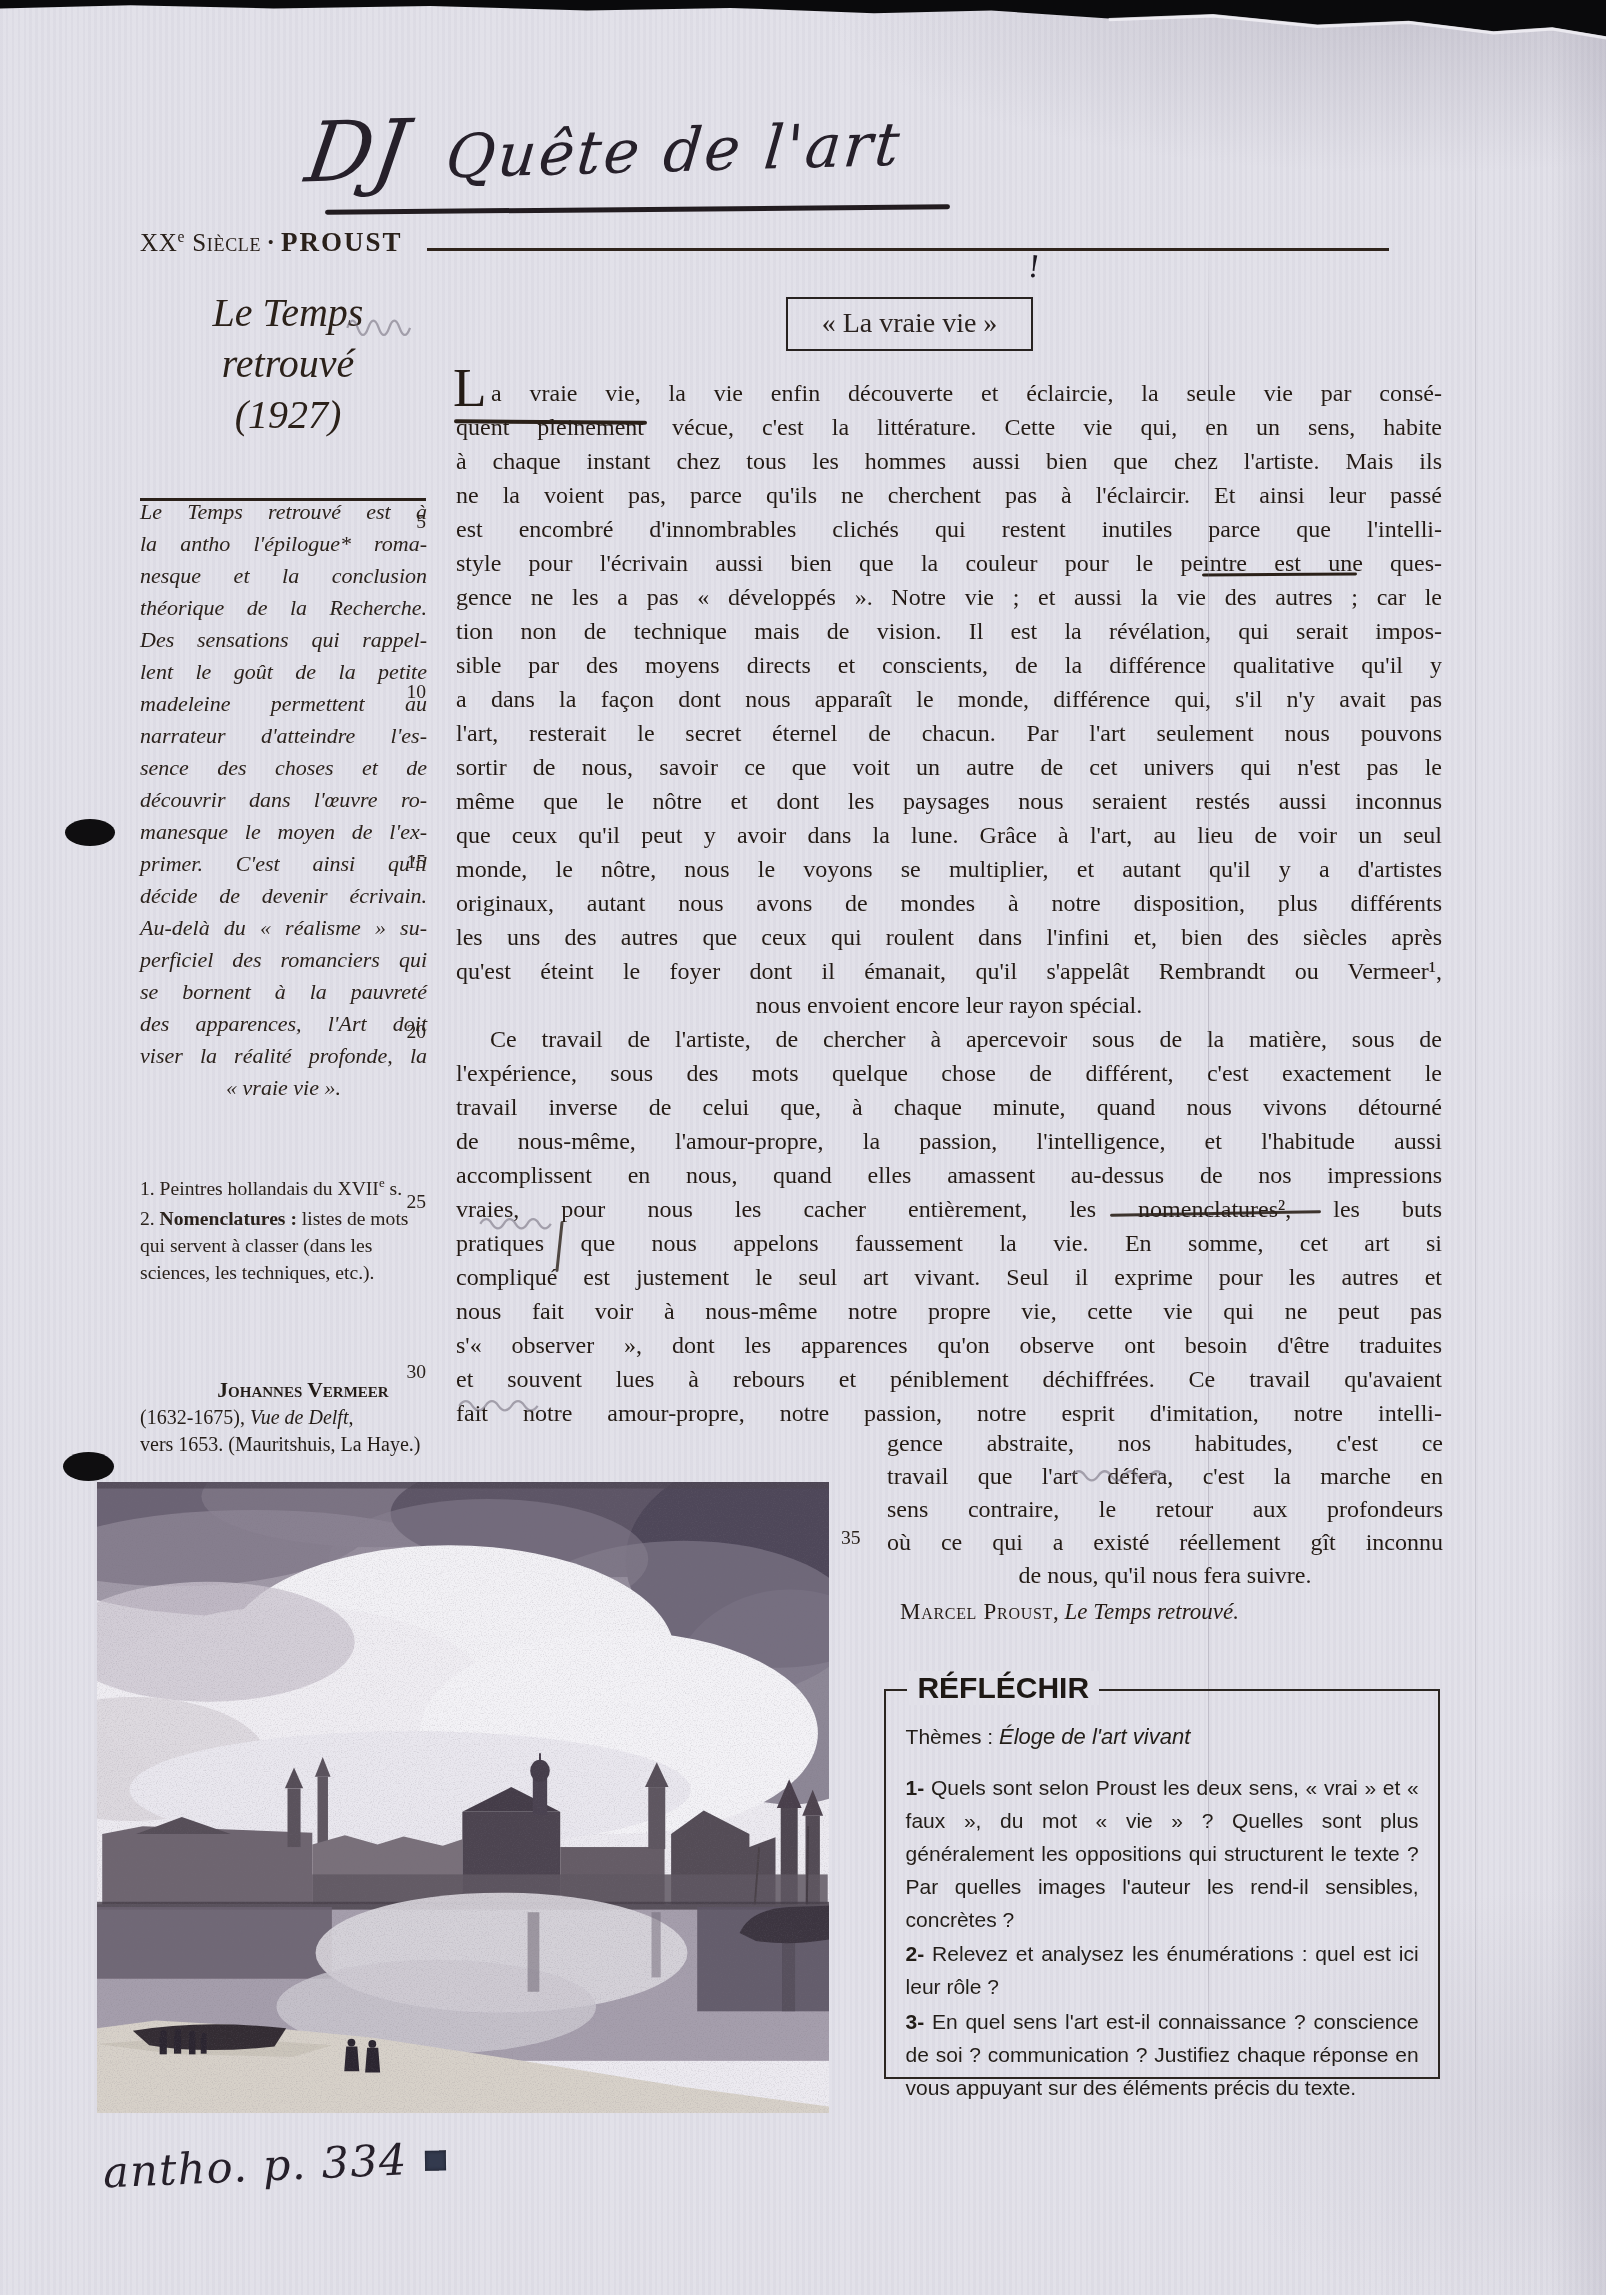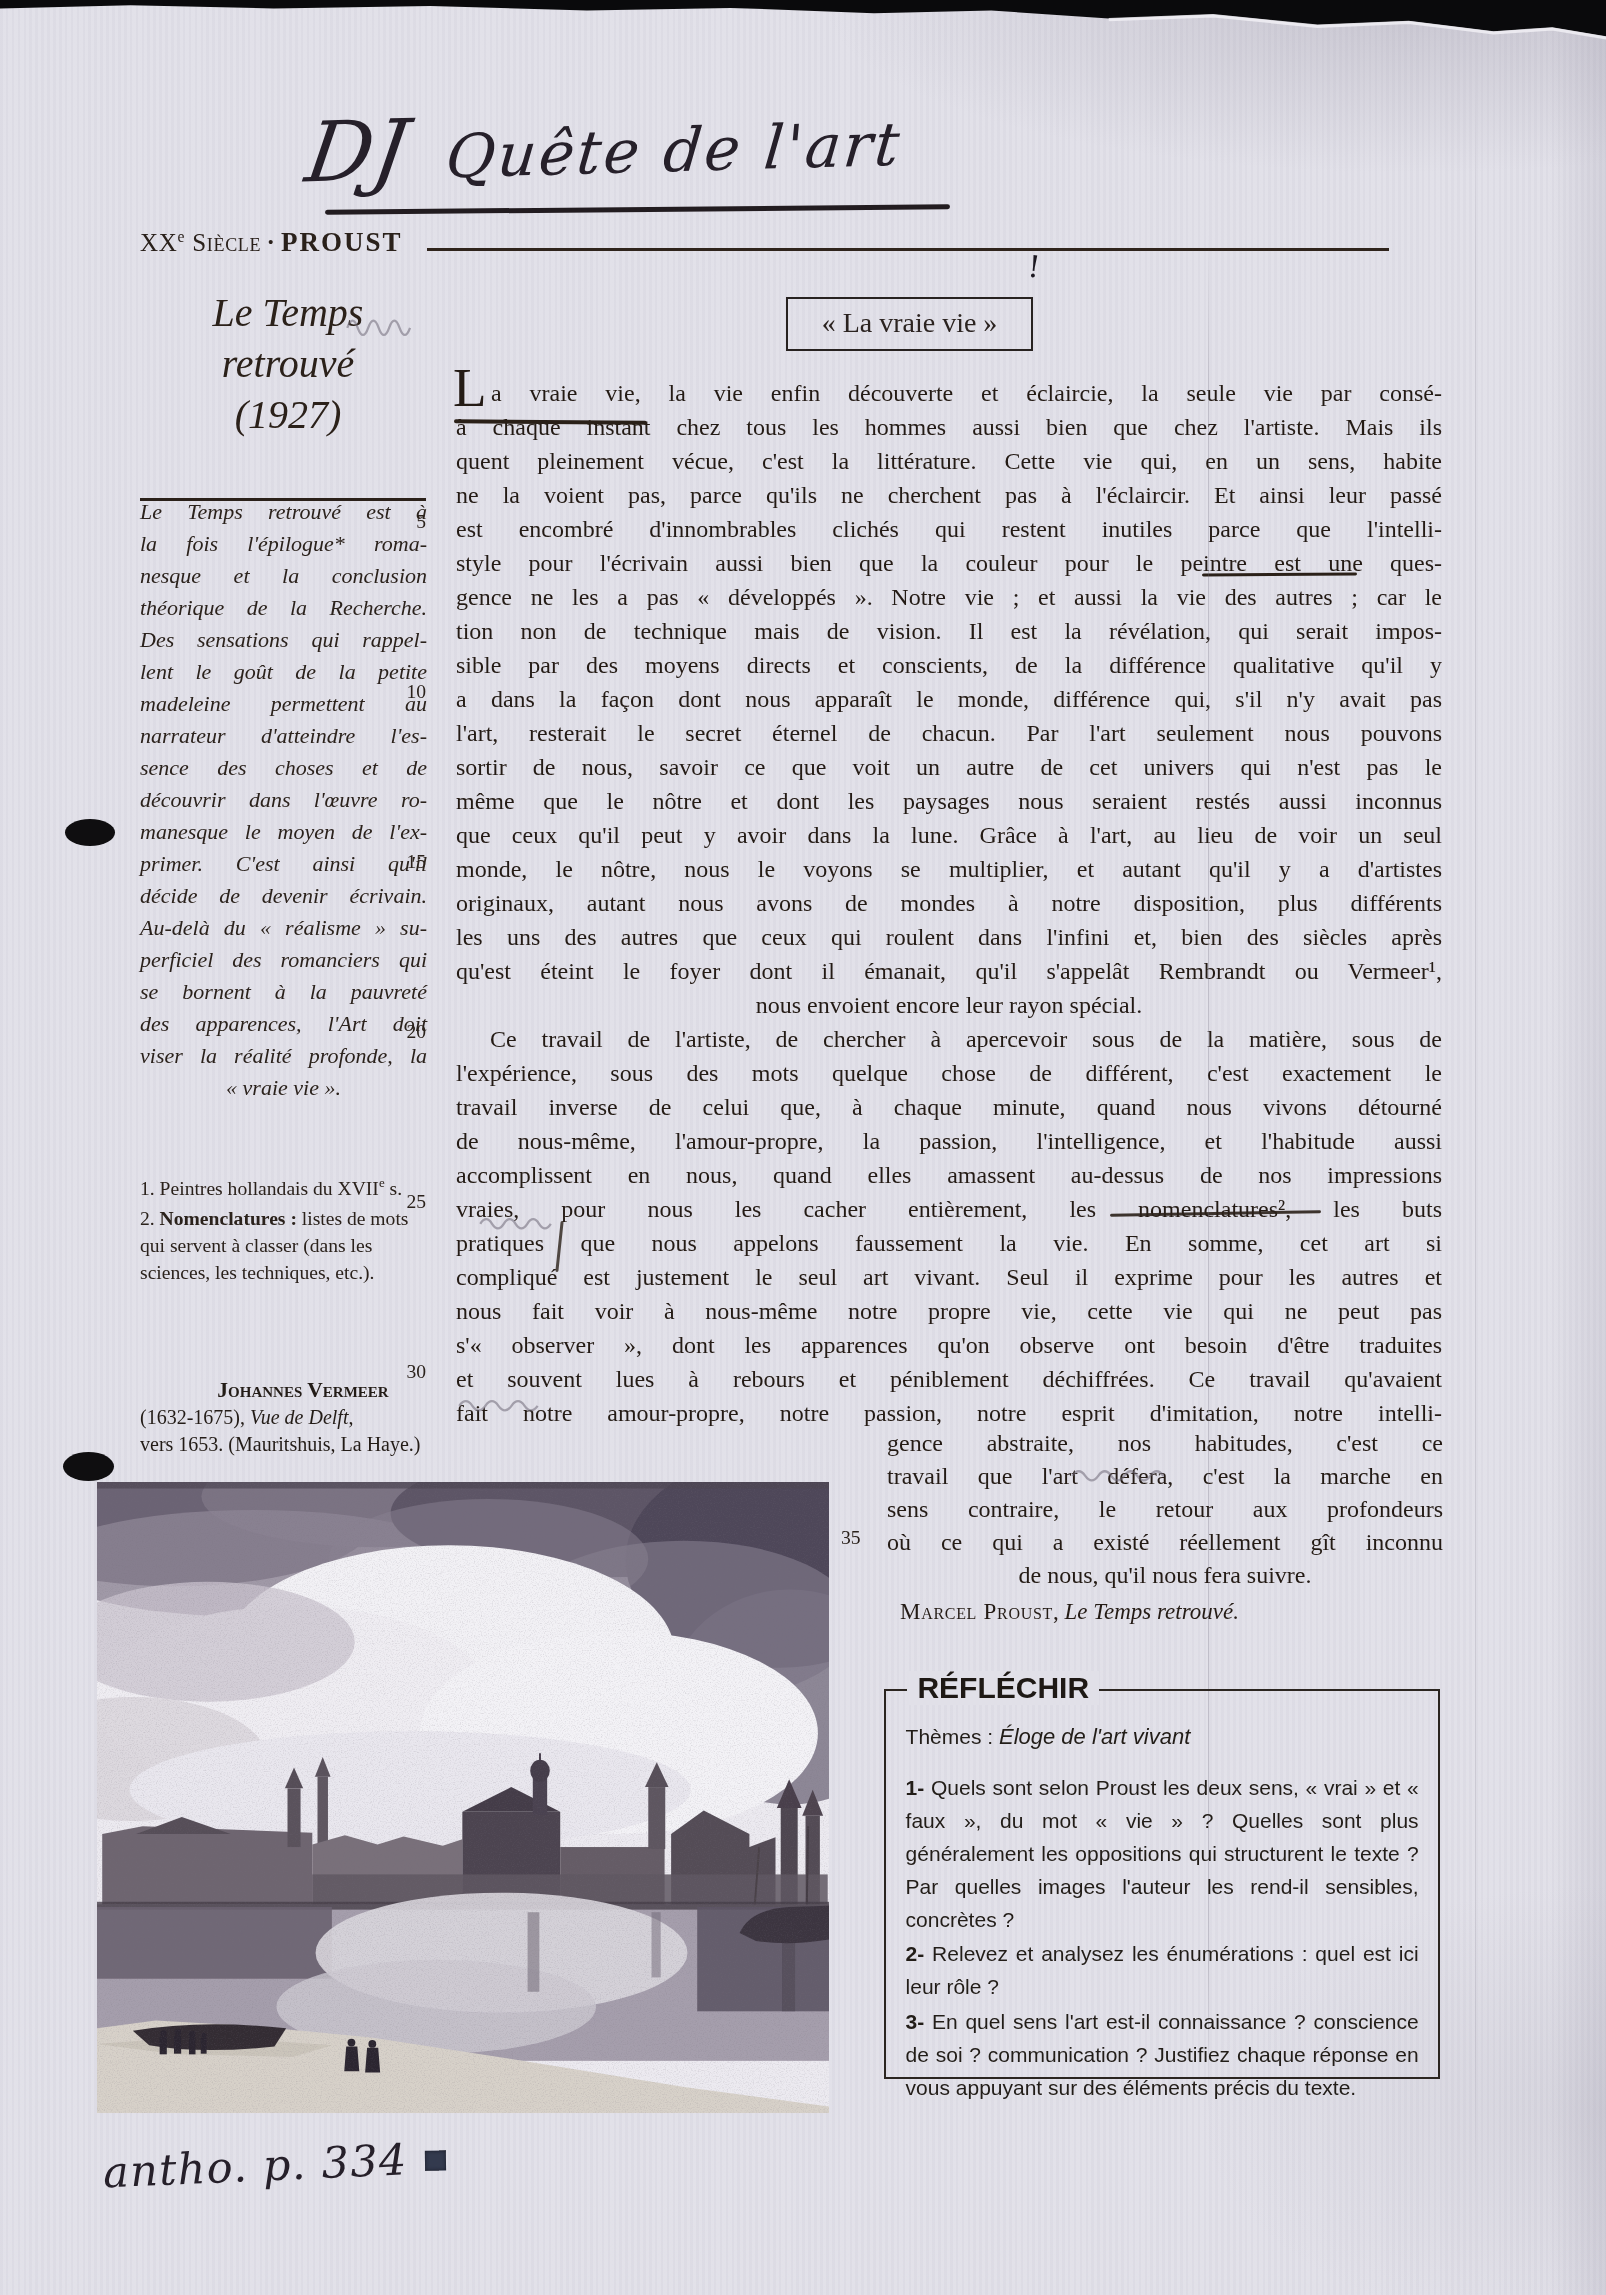--- a/index.html
+++ b/index.html
@@ -112,21 +112,21 @@
   <div class="abs work-title">
       <div class="plain">Le Temps</div>
       <div class="plain">retrouvé</div>
       <div class="plain">(1927)</div>
     </div>
   <div class="abs sidebar-rule"></div>
 
   <div class="abs sidebar-text">
     <div>
         <div class="tline">Le Temps retrouvé est à</div>
-        <div class="tline">la fois l'épilogue* roma-</div>
+        <div class="tline">la antho l'épilogue* roma-</div>
         <div class="tline">nesque et la conclusion</div>
         <div class="tline">théorique de la Recherche.</div>
         <div class="tline">Des sensations qui rappel-</div>
         <div class="tline">lent le goût de la petite</div>
         <div class="tline">madeleine permettent au</div>
         <div class="tline">narrateur d'atteindre l'es-</div>
         <div class="tline">sence des choses et de</div>
         <div class="tline">découvrir dans l'œuvre ro-</div>
         <div class="tline">manesque le moyen de l'ex-</div>
         <div class="tline">primer. C'est ainsi qu'il</div>
@@ -160,22 +160,22 @@
       <div class="mnum">30</div>
     </div>
   <div class="abs mnum35">35</div>
 
   <div class="abs quote-box">« La vraie vie »</div>
 
   <div class="abs dropcap">L</div>
   <div class="abs maintext">
     <div class="tline first-line">a vraie vie, la vie enfin découverte et éclaircie, la seule vie par consé-</div>
     <div>
+        <div class="tline">quent pleinement vécue, c'est la littérature. Cette vie qui, en un sens, habite</div>
         <div class="tline">à chaque instant chez tous les hommes aussi bien que chez l'artiste. Mais ils</div>
-        <div class="tline">quent pleinement vécue, c'est la littérature. Cette vie qui, en un sens, habite</div>
         <div class="tline">ne la voient pas, parce qu'ils ne cherchent pas à l'éclaircir. Et ainsi leur passé</div>
         <div class="tline">est encombré d'innombrables clichés qui restent inutiles parce que l'intelli-</div>
         <div class="tline">style pour l'écrivain aussi bien que la couleur pour le peintre est une ques-</div>
         <div class="tline">gence ne les a pas « développés ». Notre vie ; et aussi la vie des autres ; car le</div>
         <div class="tline">tion non de technique mais de vision. Il est la révélation, qui serait impos-</div>
         <div class="tline">sible par des moyens directs et conscients, de la différence qualitative qu'il y</div>
         <div class="tline">a dans la façon dont nous apparaît le monde, différence qui, s'il n'y avait pas</div>
         <div class="tline">l'art, resterait le secret éternel de chacun. Par l'art seulement nous pouvons</div>
         <div class="tline">sortir de nous, savoir ce que voit un autre de cet univers qui n'est pas le</div>
         <div class="tline">même que le nôtre et dont les paysages nous seraient restés aussi inconnus</div>

